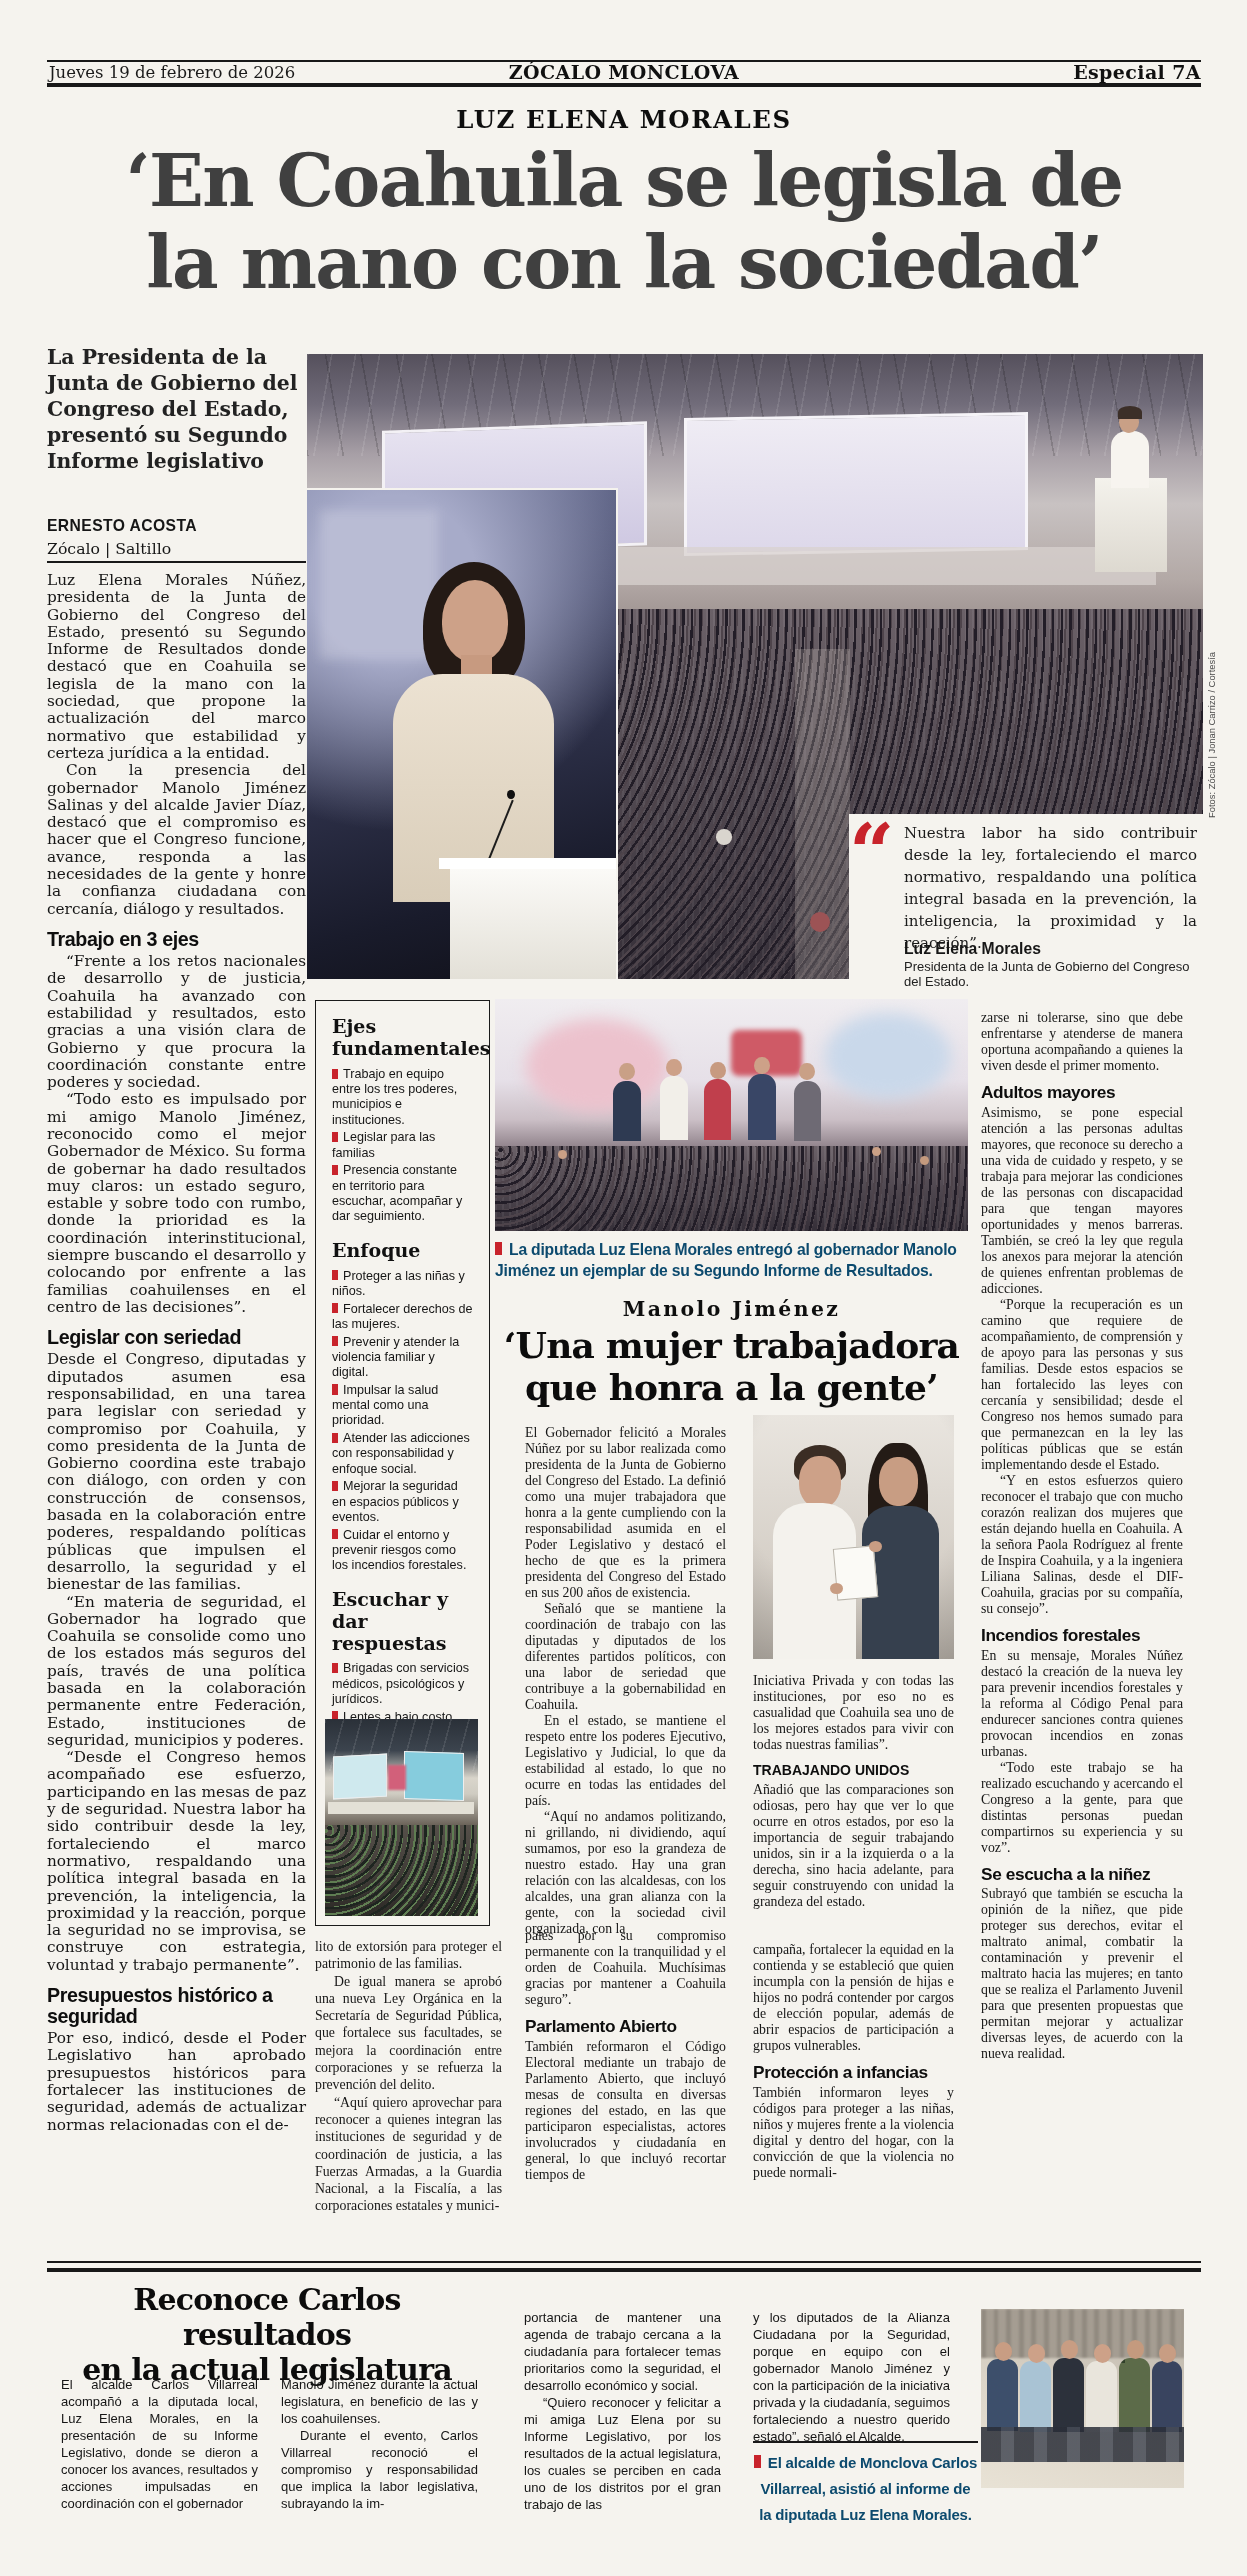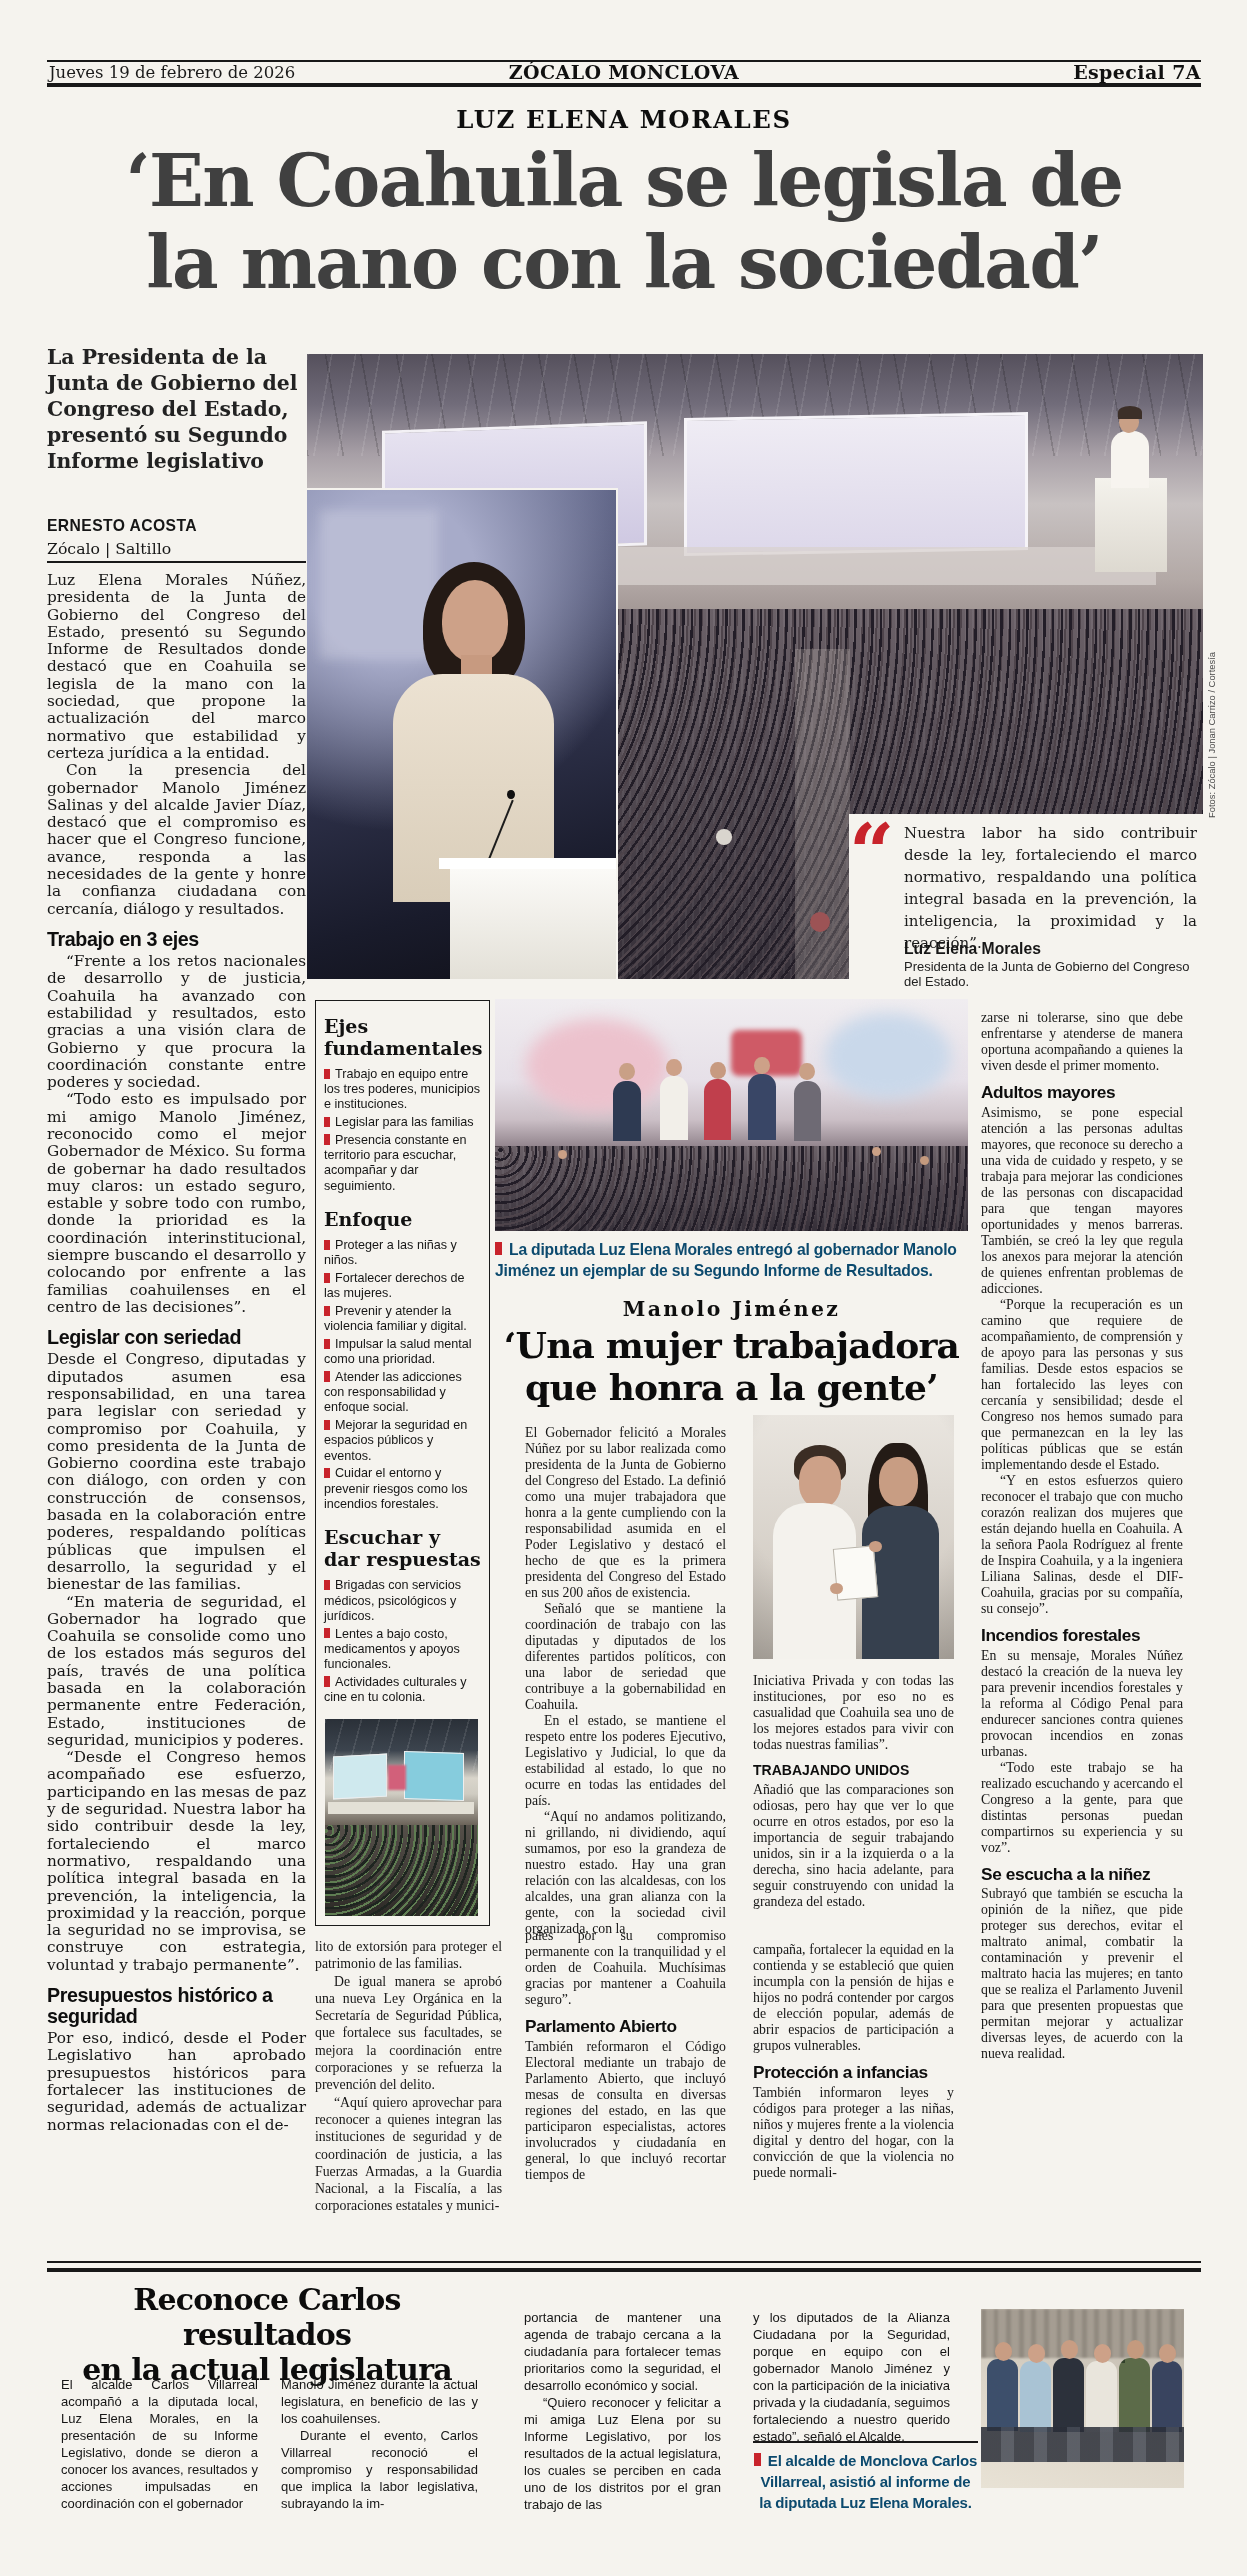--- a/index.html
+++ b/index.html
@@ -137,21 +137,21 @@
       <p class="p ind">“Frente a los retos nacionales de desarrollo y de justicia, Coahuila ha avanzado con estabilidad y resultados, esto gracias a una visión clara de Gobierno y que procura la coordinación constante entre poderes y sociedad.</p>
       <p class="p ind">“Todo esto es impulsado por mi amigo Manolo Jiménez, reconocido como el mejor Gobernador de México. Su forma de gobernar ha dado resultados muy claros: un estado seguro, estable y sobre todo con rumbo, donde la prioridad es la coordinación interinstitucional, siempre buscando el desarrollo y colocando por enfrente a las familias coahuilenses en el centro de las decisiones”.</p>
       <p class="sh">Legislar con seriedad</p>
       <p class="p">Desde el Congreso, diputadas y diputados asumen esa responsabilidad, en una tarea para legislar con seriedad y compromiso por Coahuila, y como presidenta de la Junta de Gobierno coordina este trabajo con diálogo, con orden y con construcción de consensos, basada en la colaboración entre poderes, respaldando políticas públicas que impulsen el desarrollo, la seguridad y el bienestar de las familias.</p>
       <p class="p ind">“En materia de seguridad, el Gobernador ha logrado que Coahuila se consolide como uno de los estados más seguros del país, través de una política basada en la colaboración permanente entre Federación, Estado, instituciones de seguridad, municipios y poderes.</p>
       <p class="p ind">“Desde el Congreso hemos acompañado ese esfuerzo, participando en las mesas de paz y de seguridad. Nuestra labor ha sido contribuir desde la ley, fortaleciendo el marco normativo, respaldando una política integral basada en la prevención, la inteligencia, la proximidad y la reacción, porque la seguridad no se improvisa, se construye con estrategia, voluntad y trabajo permanente”.</p>
       <p class="sh">Presupuestos histórico a seguridad</p>
       <p class="p">Por eso, indicó, desde el Poder Legislativo han aprobado presupuestos históricos para fortalecer las instituciones de seguridad, además de actualizar normas relacionadas con el de-</p>
     </div>
 
-  <div class="abs box" style="left:315px;top:1000px;width:175px;height:926px;padding:0 8px;">
+  <div class="abs box" style="left:315px;top:1000px;width:175px;height:926px;padding:0 16px;">
     <h3>Ejes fundamentales</h3>
     <div>
         <p class="li">Trabajo en equipo entre los tres poderes, municipios e instituciones.</p>
         <p class="li">Legislar para las familias</p>
         <p class="li">Presencia constante en territorio para escuchar, acompañar y dar seguimiento.</p>
       </div>
     <h3>Enfoque</h3>
     <div>
         <p class="li">Proteger a las niñas y niños.</p>
         <p class="li">Fortalecer derechos de las mujeres.</p>
@@ -274,21 +274,21 @@
     </div>
   <div class="abs fb" style="left:524px;top:2309px;width:197px;">
       <p class="p">portancia de mantener una agenda de trabajo cercana a la ciudadanía para fortalecer temas prioritarios como la seguridad, el desarrollo económico y social.</p>
       <p class="p ind">“Quiero reconocer y felicitar a mi amiga Luz Elena por su Informe Legislativo, por los resultados de la actual legislatura, los cuales se perciben en cada uno de los distritos por el gran trabajo de las</p>
     </div>
   <div class="abs fb" style="left:753px;top:2309px;width:197px;">
       <p class="p">y los diputados de la Alianza Ciudadana por la Seguridad, porque en equipo con el gobernador Manolo Jiménez y con la participación de la iniciativa privada y la ciudadanía, seguimos fortaleciendo a nuestro querido estado”, señaló el Alcalde.</p>
     </div>
 
   <div class="rule" style="left:753px;top:2441px;width:225px;height:1.6px;"></div>
-  <div class="abs cap" style="left:753px;top:2450px;width:225px;text-align:center;font-size:15px;line-height:21px;">
+  <div class="abs cap" style="left:753px;top:2450px;width:225px;text-align:center;font-size:15px;line-height:26px;">
     <span class="capdot"></span><span>El alcalde de Monclova Carlos Villarreal, asistió al informe de la diputada Luz Elena Morales.</span>
   </div>
 
   <div class="ph" style="left:981px;top:2309px;width:203px;height:179px;background:linear-gradient(200deg,#b9b2a6 0%,#cbc4b8 30%,#ddd6c9 58%,#e8e2d5 100%);">
     <div class="s" style="left:0;top:0;right:0;height:49px;background:repeating-linear-gradient(90deg,rgba(0,0,0,.12) 0 4.7px,rgba(0,0,0,0) 4.7px 12.6px),#a59d92;filter:blur(0.8px);"></div>
     <div class="s" style="left:6.3px;top:50px;width:31px;height:72px;background:#3d4f6b;border-radius:11px 11px 0 0;"></div>
     <div class="s" style="left:39px;top:52px;width:31px;height:71px;background:#a9c3d4;border-radius:11px 11px 0 0;"></div>
     <div class="s" style="left:72px;top:49px;width:31px;height:74px;background:#2c313b;border-radius:11px 11px 0 0;"></div>
     <div class="s" style="left:105px;top:52px;width:31px;height:71px;background:#e9e5dc;border-radius:11px 11px 0 0;"></div>
     <div class="s" style="left:138px;top:49px;width:31px;height:74px;background:radial-gradient(circle at 3.9px 3.1px,#31402a 0 2.4px,rgba(0,0,0,0) 2.4px 7px),#5c6b49;border-radius:11px 11px 0 0;"></div>

